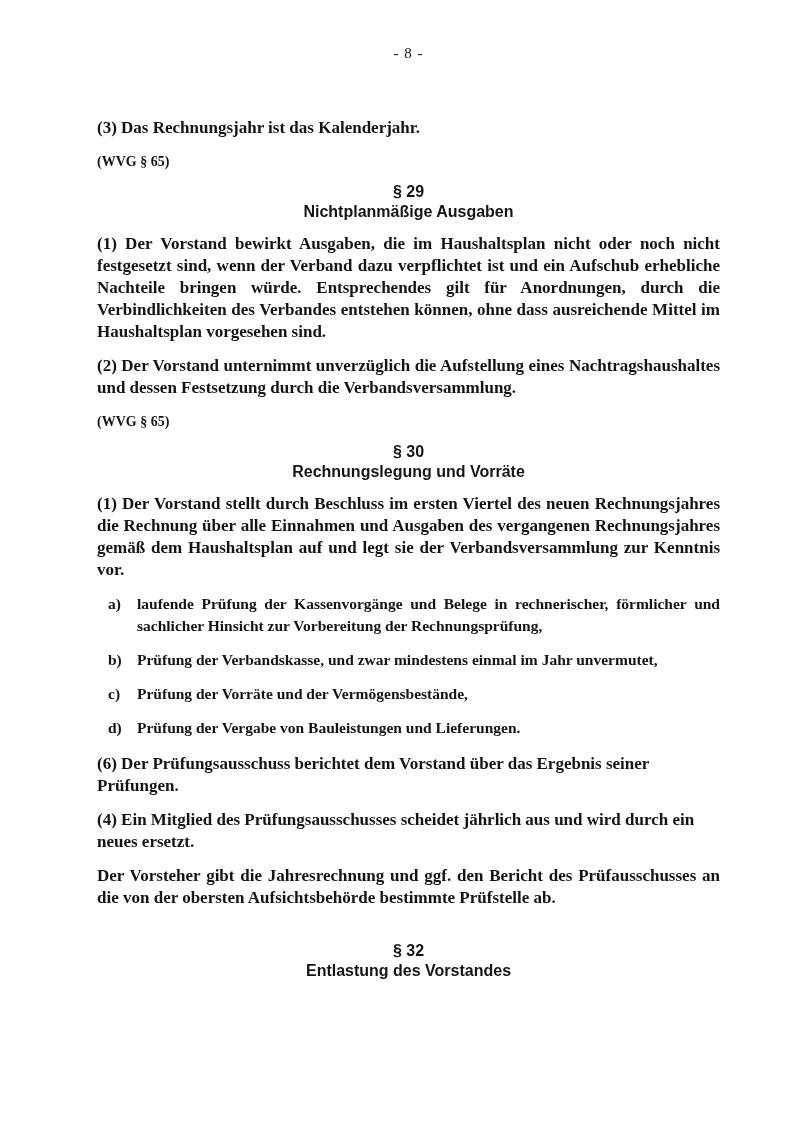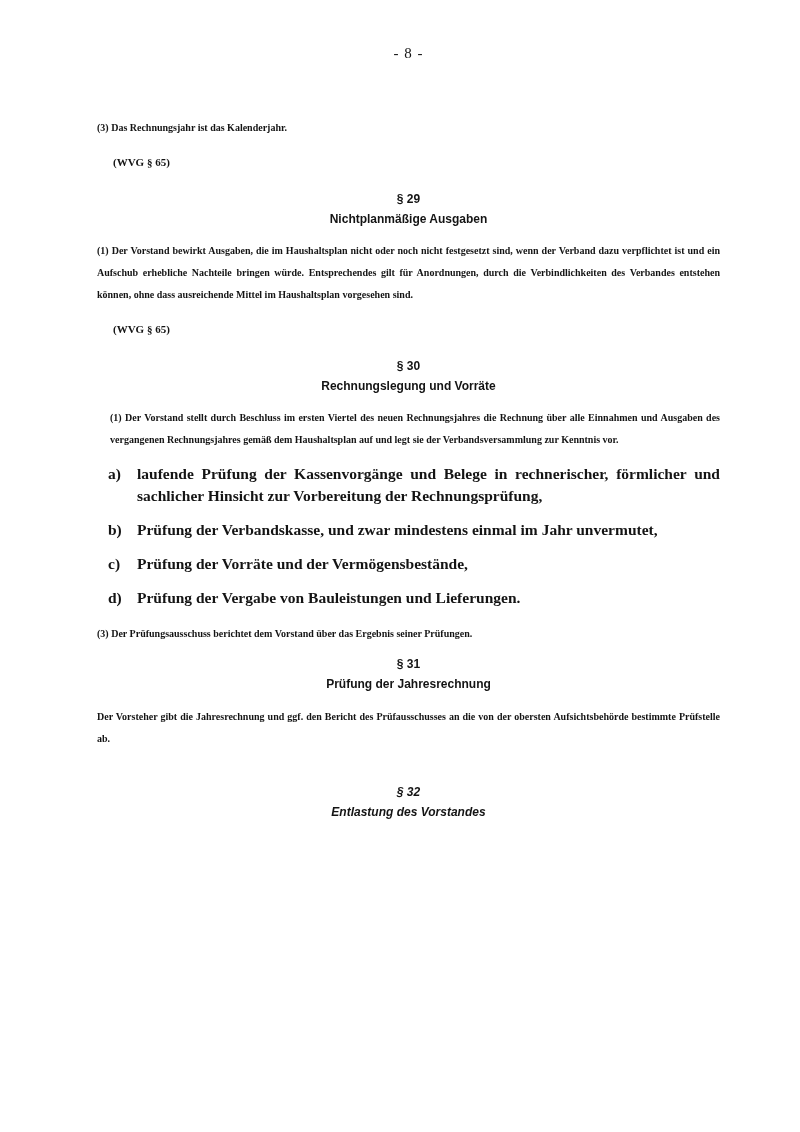--- a/index.html
+++ b/index.html
@@ -16,50 +16,50 @@
     padding: 44px 80px 0 97px;
   }
   .pagenum {
     text-align: center;
     font-size: 15px;
     font-weight: normal;
     line-height: 19px;
     letter-spacing: 1px;
   }
   .para {
-    font-size: 10px;
+    font-size: 17px;
     font-weight: bold;
     line-height: 22px;
     text-align: justify;
     margin: 0;
   }
   .para.noj { text-align: left; }
   .wvg {
-    font-size: 11px;
+    font-size: 14px;
     font-weight: bold;
     line-height: 22px;
-    margin: 16px;
+    margin: 0;
   }
   .heading {
     font-family: "Liberation Sans", "DejaVu Sans", sans-serif;
     font-weight: bold;
-    font-size: 12px;
+    font-size: 16px;
     line-height: 20px;
     text-align: center;
     margin: 0;
   }
-  .indent1 { margin-left: 13px; }
+  .indent1 { }
   .indent-sm { }
   .mt-after-pagenum { margin-top: 54px; }
   .mt-blank { margin-top: 12px; }
   .mt-head { margin-top: 9px; }
   .mt-after-head { margin-top: 11px; }
   .mt-list { margin-top: 12px; }
   .mt-p3 { margin-top: 14px; }
-  .mt-big { margin-top: 32px; font-style: italic; }
+  .mt-big { margin-top: 32px; }
   .list-item {
     display: flex;
     margin-left: 11px;
     font-size: 15.5px;
     font-weight: bold;
     line-height: 22px;
   }
   .list-label { flex: none; width: 29px; }
   .list-text { flex: 1; text-align: justify; }
 </style>
@@ -74,20 +74,21 @@
 
   <p class="wvg mt-blank">(WVG § 65)</p>
 
   <div class="heading mt-head">
     <div>§ 29</div>
     <div>Nichtplanmäßige Ausgaben</div>
   </div>
 
   <p class="para mt-after-head">(1) Der Vorstand bewirkt Ausgaben, die im Haushaltsplan nicht oder noch nicht festgesetzt sind, wenn der Verband dazu verpflichtet ist und ein Aufschub erhebliche Nachteile bringen würde. Entsprechendes gilt für Anordnungen, durch die Verbindlichkeiten des Verbandes entstehen können, ohne dass ausreichende Mittel im Haushaltsplan vorgesehen sind.</p>
 
+  <p class="para mt-blank">(2) Der Vorstand unternimmt unverzüglich die Aufstellung eines Nachtragshaushaltes und dessen Festsetzung durch die Verbandsversammlung.</p>
 
   <p class="wvg mt-blank">(WVG § 65)</p>
 
   <div class="heading mt-head">
     <div>§ 30</div>
     <div>Rechnungslegung und Vorräte</div>
   </div>
 
   <p class="para indent1 mt-after-head">(1) Der Vorstand stellt durch Beschluss im ersten Viertel des neuen Rechnungsjahres die Rechnung über alle Einnahmen und Ausgaben des vergangenen Rechnungsjahres gemäß dem Haushaltsplan auf und legt sie der Verbandsversammlung zur Kenntnis vor.</p>
 
@@ -105,27 +106,24 @@
   <div class="list-item mt-list">
     <span class="list-label">c)</span>
     <span class="list-text">Prüfung der Vorräte und der Vermögensbestände,</span>
   </div>
 
   <div class="list-item mt-list">
     <span class="list-label">d)</span>
     <span class="list-text">Prüfung der Vergabe von Bauleistungen und Lieferungen.</span>
   </div>
 
-  <p class="para noj mt-p3">(3) Der Prüfungsausschuss berichtet dem Vorstand über das Ergebnis seiner Prüfungen.</p>
+  <p class="para noj mt-p3">(6) Der Prüfungsausschuss berichtet dem Vorstand über das Ergebnis seiner Prüfungen.</p>
 
+  <p class="para noj mt-blank">(4) Ein Mitglied des Prüfungsausschusses scheidet jährlich aus und wird durch ein neues ersetzt.</p>
 
-  <div class="heading mt-head">
-    <div>§ 31</div>
-    <div>Prüfung der Jahresrechnung</div>
-  </div>
 
   <p class="para indent-sm mt-blank">Der Vorsteher gibt die Jahresrechnung und ggf. den Bericht des Prüfausschusses an die von der obersten Aufsichtsbehörde bestimmte Prüfstelle ab.</p>
 
   <div class="heading mt-big">
     <div>§ 32</div>
     <div>Entlastung des Vorstandes</div>
   </div>
 
 </div>
 

